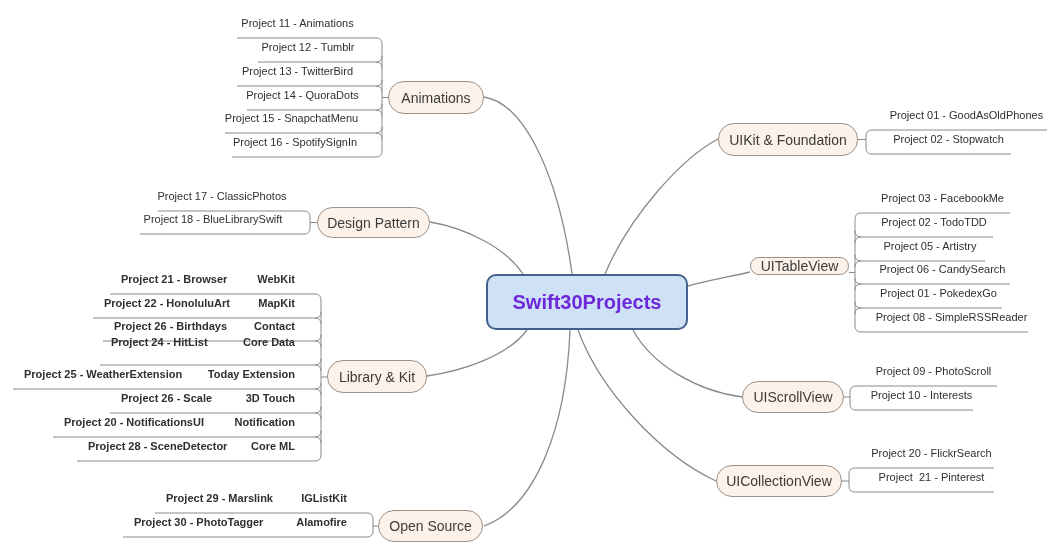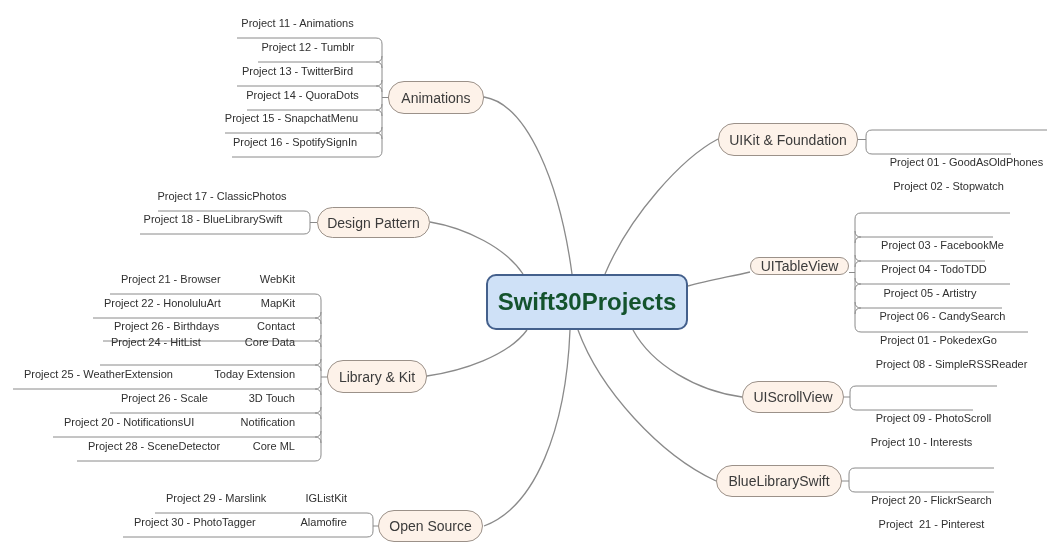--- a/index.html
+++ b/index.html
@@ -9,29 +9,29 @@
     font-family:"Liberation Sans", sans-serif; overflow:hidden;
   }
   svg.wires { position:absolute; left:0; top:0; z-index:1; }
   .node {
     position:absolute; z-index:2; display:flex; align-items:center; justify-content:center;
     background:var(--branch-fill); border:1px solid var(--branch-border); border-radius:16px;
     color:#3b3b3b; font-size:14px; white-space:pre; cursor:default;
   }
   .node.center {
     background:var(--center-fill); border:2px solid var(--center-border); border-radius:10px;
-    font-weight:bold; font-size:24px; color:#14532d;
+    font-weight:bold; font-size:20px; color:#6d28d9;
   }
   .leaf {
     position:absolute; z-index:2; height:20px; display:flex; 
     justify-content:center; font-size:11px; color:#2f2f2f; white-space:pre; cursor:default;
   }
   .leaf.l { padding-right:18px; }
-  .leaf.r { padding-left:14px;margin-top:47px; }
-  .leaf.two { justify-content:space-between; padding:0 20px 0 11px; }
+  .leaf.r { padding-left:14px; }
+  .leaf.two { justify-content:space-between; padding:0 20px 0 11px;font-weight:bold; }
 </style>
 </head>
 <body>
 
 <div class="canvas">
 
   <svg class="wires" width="1064" height="560" viewBox="0 0 1064 560" fill="none">
 
     <path stroke="var(--line)" stroke-width="1.3" d="M484 97C528 104 560 185 572 274M430 222C466 228 506 248 523 274M427 376C462 371 508 356 527 330M484 526C535 507 566 430 570 330M718 139C682 158 630 215 605 274M750 272C728 277 706 281 688 286M742 397C697 391 652 365 633 330M716 481C660 455 600 390 578 330"></path>
 
@@ -64,21 +64,21 @@
   <div class="node" style="left:718px;top:123px;width:140px;height:33px">
     <span>UIKit &amp; Foundation</span>
   </div>
   <div class="node" style="left:750px;top:257px;width:99px;height:18px">
     <span>UITableView</span>
   </div>
   <div class="node" style="left:742px;top:381px;width:102px;height:32px">
     <span>UIScrollView</span>
   </div>
   <div class="node" style="left:716px;top:465px;width:126px;height:32px">
-    <span>BlueLibrarySwift</span>
+    <span>UICollectionView</span>
   </div>
 
   <div class="leaf l" style="left:237px;top:17px;width:139px"><span>Project 11 - Animations</span></div>
   <div class="leaf l" style="left:258px;top:41px;width:118px"><span>Project 12 - Tumblr</span></div>
   <div class="leaf l" style="left:237px;top:65px;width:139px"><span>Project 13 - TwitterBird</span></div>
   <div class="leaf l" style="left:247px;top:89px;width:129px"><span>Project 14 - QuoraDots</span></div>
   <div class="leaf l" style="left:225px;top:112px;width:151px"><span>Project 15 - SnapchatMenu</span></div>
   <div class="leaf l" style="left:232px;top:136px;width:144px"><span>Project 16 - SpotifySignIn</span></div>
 
   <div class="leaf l" style="left:158px;top:190px;width:146px"><span>Project 17 - ClassicPhotos</span></div>
@@ -93,21 +93,21 @@
   <div class="leaf two" style="left:53px;top:416px;width:262px"><span>Project 20 - NotificationsUI</span><span>Notification</span></div>
   <div class="leaf two" style="left:77px;top:440px;width:238px"><span>Project 28 - SceneDetector</span><span>Core ML</span></div>
 
   <div class="leaf two" style="left:155px;top:492px;width:212px"><span>Project 29 - Marslink</span><span>IGListKit</span></div>
   <div class="leaf two" style="left:123px;top:516px;width:244px"><span>Project 30 - PhotoTagger</span><span>Alamofire</span></div>
 
   <div class="leaf r" style="left:872px;top:109px;width:175px"><span>Project 01 - GoodAsOldPhones</span></div>
   <div class="leaf r" style="left:872px;top:133px;width:139px"><span>Project 02 - Stopwatch</span></div>
 
   <div class="leaf r" style="left:861px;top:192px;width:149px"><span>Project 03 - FacebookMe</span></div>
-  <div class="leaf r" style="left:861px;top:216px;width:132px"><span>Project 04 - TodoTDD</span></div>
+  <div class="leaf r" style="left:861px;top:216px;width:132px"><span>Project 02 - TodoTDD</span></div>
   <div class="leaf r" style="left:861px;top:240px;width:124px"><span>Project 05 - Artistry</span></div>
   <div class="leaf r" style="left:861px;top:263px;width:149px"><span>Project 06 - CandySearch</span></div>
   <div class="leaf r" style="left:861px;top:287px;width:141px"><span>Project 01 - PokedexGo</span></div>
   <div class="leaf r" style="left:861px;top:311px;width:167px"><span>Project 08 - SimpleRSSReader</span></div>
 
   <div class="leaf r" style="left:856px;top:365px;width:141px"><span>Project 09 - PhotoScroll</span></div>
   <div class="leaf r" style="left:856px;top:389px;width:117px"><span>Project 10 - Interests</span></div>
 
   <div class="leaf r" style="left:855px;top:447px;width:139px"><span>Project 20 - FlickrSearch</span></div>
   <div class="leaf r" style="left:855px;top:471px;width:139px"><span>Project  21 - Pinterest</span></div>

